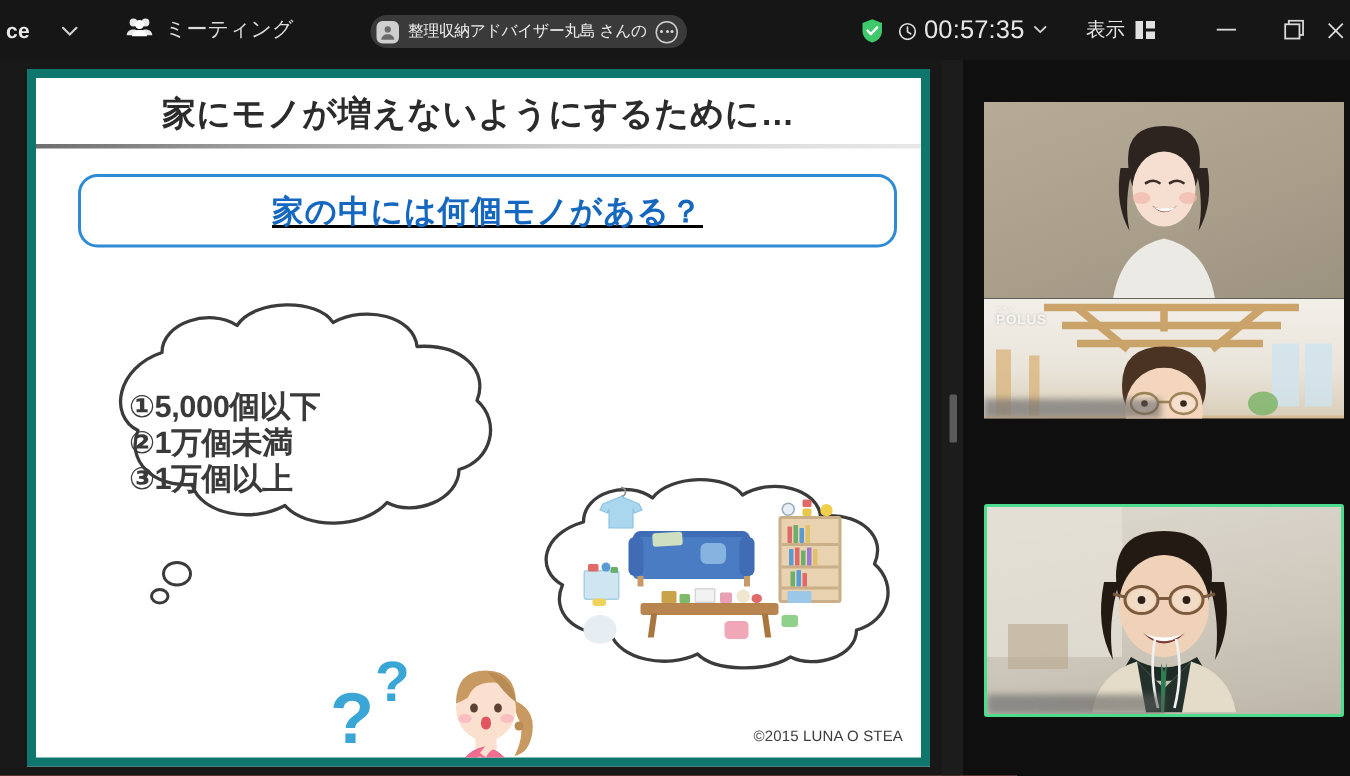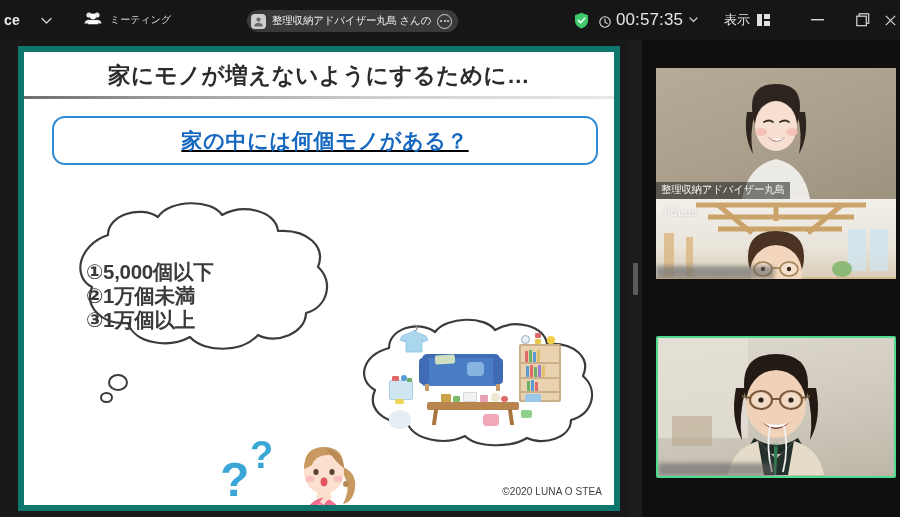--- a/index.html
+++ b/index.html
@@ -42,21 +42,21 @@
     margin-left: 14px;
   }
   .chev svg { display:block; }
   .tb-meeting {
     display: flex; align-items: center;
     margin-left: 24px;
     gap: 8px;
   }
   .people-ico { width: 18px; height: 18px; display:block; }
   .tb-meeting-label {
-    color: #dcdcdc; font-size: 10px;
+    color: #dcdcdc; font-size: 14px;
   }
 
   
   .pill {
     position: absolute;
     left: 247px; top: 10px;
     height: 22px;
     display: flex; align-items: center;
     gap: 6px;
     padding: 0 6px 0 4px;
@@ -549,21 +549,21 @@
 
           <ellipse cx="31" cy="47" rx="4.5" ry="3" fill="#f9b9bd" opacity=".85"></ellipse>
           <ellipse cx="59" cy="47" rx="4.5" ry="3" fill="#f9b9bd" opacity=".85"></ellipse>
 
           <ellipse cx="45" cy="50" rx="3.4" ry="4.4" fill="#e2555f"></ellipse>
 
           <circle cx="67" cy="52" r="3" fill="#b88a54"></circle>
         </svg>
       </div>
 
-      <div class="copyright">©2020 LUNA O STEA</div>
+      <div class="copyright">©2015 LUNA O STEA</div>
     </div>
   </div>
 
   <div class="divider">
     <div class="grip"></div>
   </div>
 
   <div class="vpanel">
 
     <div class="tile tile-1">
@@ -576,21 +576,20 @@
           <path d="M99 44 q-6 22 -2 42 q-10 -18 -6 -42z" fill="#2d2420"></path>
           <path d="M141 44 q6 22 2 42 q10 -18 6 -42z" fill="#2d2420"></path>
           <path d="M108 54 q5 -3 9 0" stroke="#3a2e27" stroke-width="1.8" fill="none" stroke-linecap="round"></path>
           <path d="M124 54 q5 -3 9 0" stroke="#3a2e27" stroke-width="1.8" fill="none" stroke-linecap="round"></path>
           <ellipse cx="105" cy="64" rx="6" ry="4" fill="#f0b9ae" opacity=".75"></ellipse>
           <ellipse cx="136" cy="64" rx="6" ry="4" fill="#f0b9ae" opacity=".75"></ellipse>
           <path d="M112 69 q8 9 17 0 q-8 5 -17 0z" fill="#8e4a44"></path>
           <path d="M113 70 q8 6 15 0 q-7 2 -15 0z" fill="#ffffff"></path>
           <path d="M86 131 q6 -34 34 -40 q28 6 34 40z" fill="#eceae4"></path>
         </svg>
-        <div class="namebar">整理収納アドバイザー丸島</div>
       </div>
     </div>
 
     <div class="tile tile-2">
       <div class="tile-inner">
         <div class="bg2"></div>
         <svg viewBox="0 0 240 113" width="240" height="113" style="position:absolute;inset:0;">
 
           <g stroke="#c79c5e" stroke-width="5" opacity=".9" fill="none">
             <line x1="40" y1="6" x2="210" y2="6"></line>

